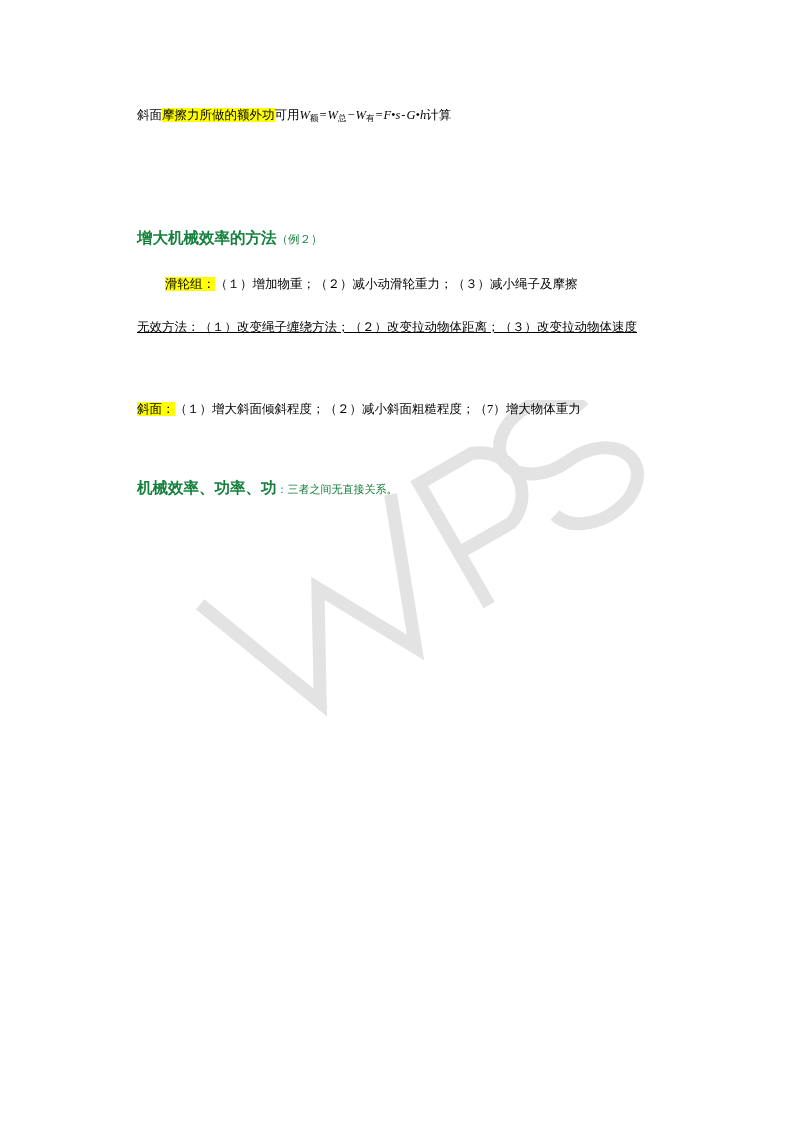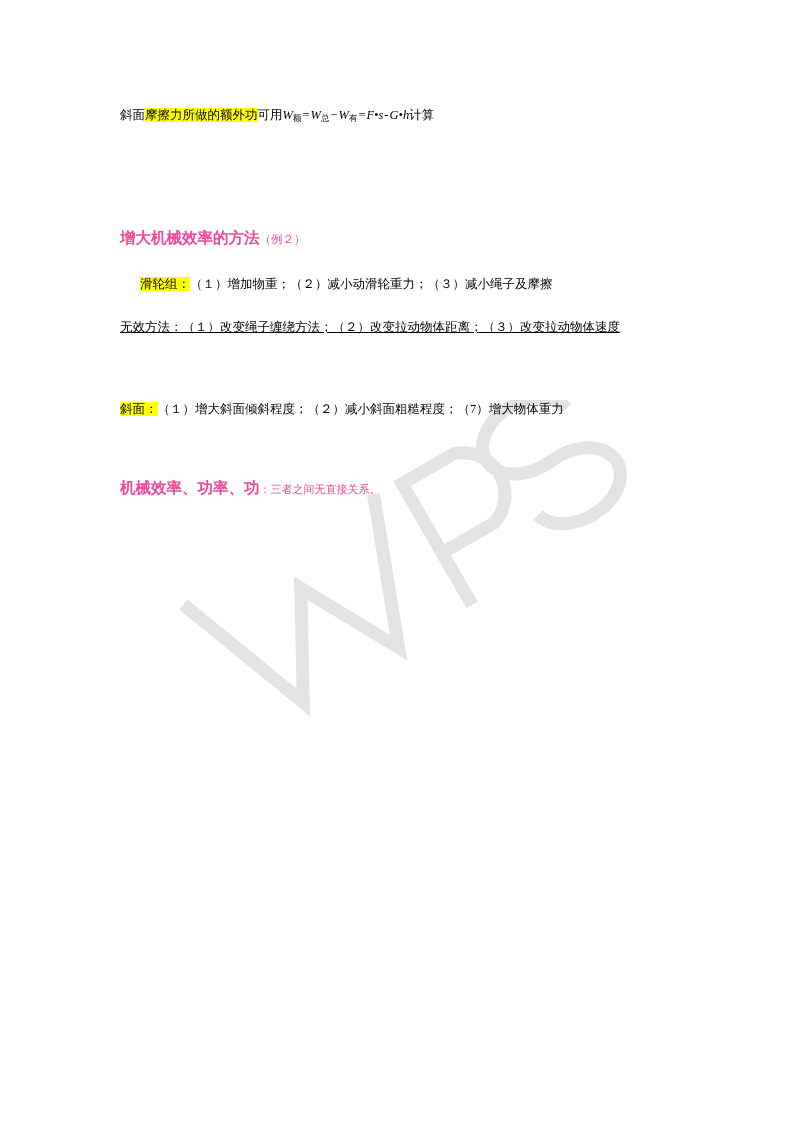--- a/index.html
+++ b/index.html
@@ -10,20 +10,21 @@
   body {
     font-family: "Liberation Serif", "DejaVu Serif", serif;
   }
   .page {
     position: relative;
     width: 670px;
     height: 1122px;
     background: #ffffff;
     overflow: hidden;
     box-sizing: border-box;
+    margin-left: 17px;
   }
   .content {
     position: absolute;
     left: 120px;
     top: 0;
     width: 560px;
   }
   .watermark {
     position: absolute;
     left: 150px;
@@ -60,35 +61,35 @@
     vertical-align: -0.28em;
   }
   .formula .op {
     font-style: normal;
     padding: 0 1px;
   }
   .heading {
     font-family: "Liberation Sans", "DejaVu Sans", sans-serif;
     font-weight: bold;
     font-size: 15.5px;
-    color: #ec4899;
+    color: #15803d;
   }
   .heading .sub {
     font-family: "Liberation Serif", "DejaVu Serif", serif;
     font-weight: normal;
     font-size: 11.5px;
   }
   .heading .sub2 {
     font-family: "Liberation Serif", "DejaVu Serif", serif;
     font-weight: normal;
     font-size: 11px;
   }
   .row-top-1 { position: absolute; left: 0; top: 105px; }
   .row-head-1 { position: absolute; left: 0; top: 228px; }
-  .row-body-1 { position: absolute; left: 0; top: 274px; padding-left: 20px; }
+  .row-body-1 { position: absolute; left: 8px; top: 274px; padding-left: 20px; }
   .row-body-2 { position: absolute; left: 0; top: 317px; text-decoration: underline; }
   .row-body-3 { position: absolute; left: 0; top: 399px; }
   .row-head-2 { position: absolute; left: 0; top: 478px; }
 </style>
 </head>
 <body>
 
 <div class="page">
 
   <div class="watermark">

